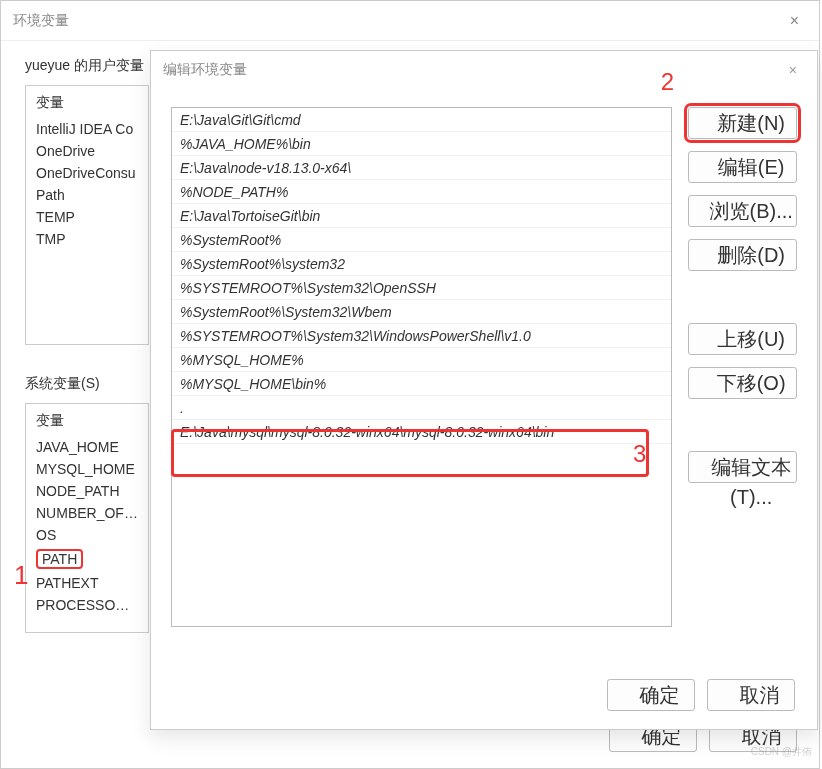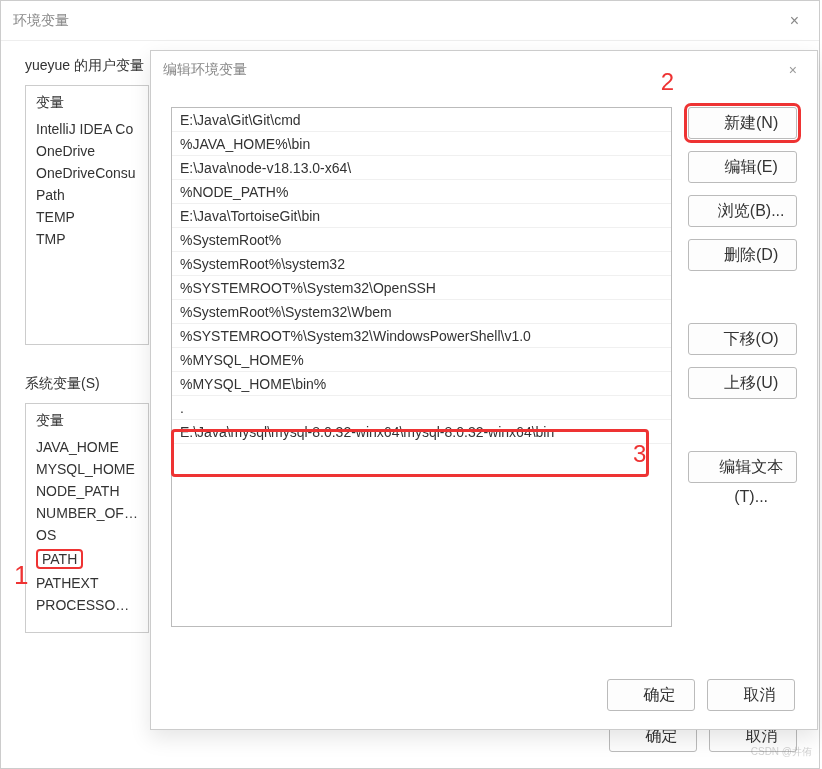--- a/index.html
+++ b/index.html
@@ -96,20 +96,21 @@
       display: flex;
       padding: 18px 20px 10px 20px;
       gap: 16px;
     }
     .path-list {
       border: 1px solid #bbb;
       width: 544px;
       height: 520px;
       overflow: hidden;
       background: #fff;
+      font-style: italic;
     }
     .path-list .prow {
       padding: 4px 8px;
       color: #333;
       font-size: 14px;
       border-bottom: 1px solid #f0f0f0;
       height: 24px;
     }
     .side-buttons {
       display: flex;
@@ -119,21 +120,21 @@
     }
     .btn {
       height: 32px;
       border: 1px solid #bbb;
       background: #fdfdfd;
       border-radius: 3px;
       text-align: center;
       line-height: 30px;
       cursor: pointer;
       color: #333;
-      font-size: 16px;
+      font-size: 20px;
       padding-left: 17px;
     }
     .btn-gap { height: 28px; }
     .btn-highlight {
       outline: 3px solid #e33;
       outline-offset: 1px;
     }
     .annot-2 {
       position: absolute;
       right: 148px;
@@ -247,22 +248,22 @@
       <div class="prow">%MYSQL_HOME\bin%</div>
       <div class="prow">.</div>
       <div class="prow">E:\Java\mysql\mysql-8.0.32-winx64\mysql-8.0.32-winx64\bin</div>
     </div>
     <div class="side-buttons">
       <div class="btn btn-highlight">新建(N)</div>
       <div class="btn">编辑(E)</div>
       <div class="btn">浏览(B)...</div>
       <div class="btn">删除(D)</div>
       <div class="btn-gap"></div>
+      <div class="btn">上移(U)</div>
       <div class="btn">下移(O)</div>
-      <div class="btn">上移(U)</div>
       <div class="btn-gap"></div>
       <div class="btn">编辑文本(T)...</div>
     </div>
   </div>
   <div class="bottom-buttons">
     <div class="btn">确定</div>
     <div class="btn">取消</div>
   </div>
 </div>
 

